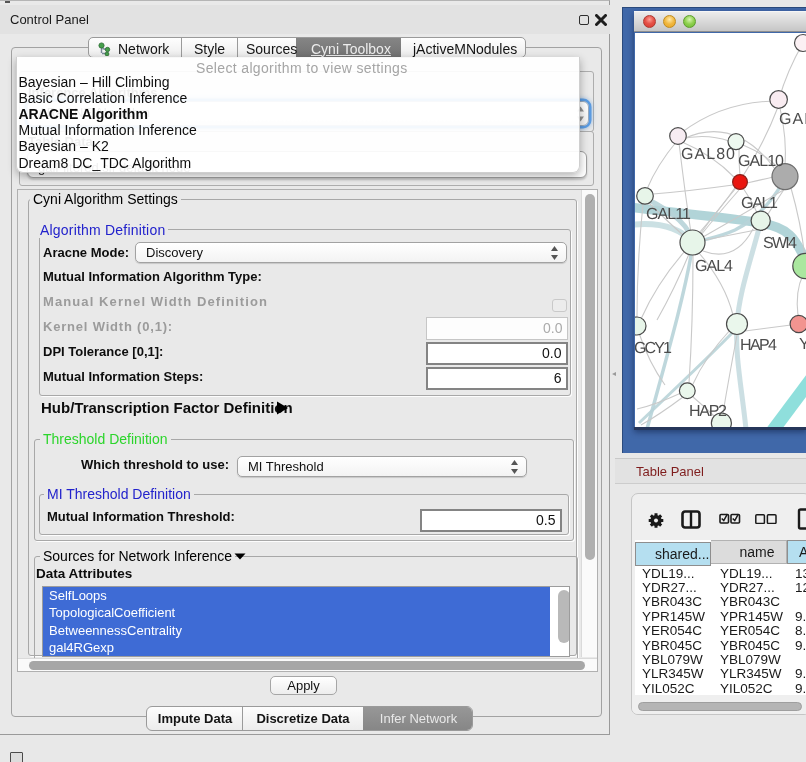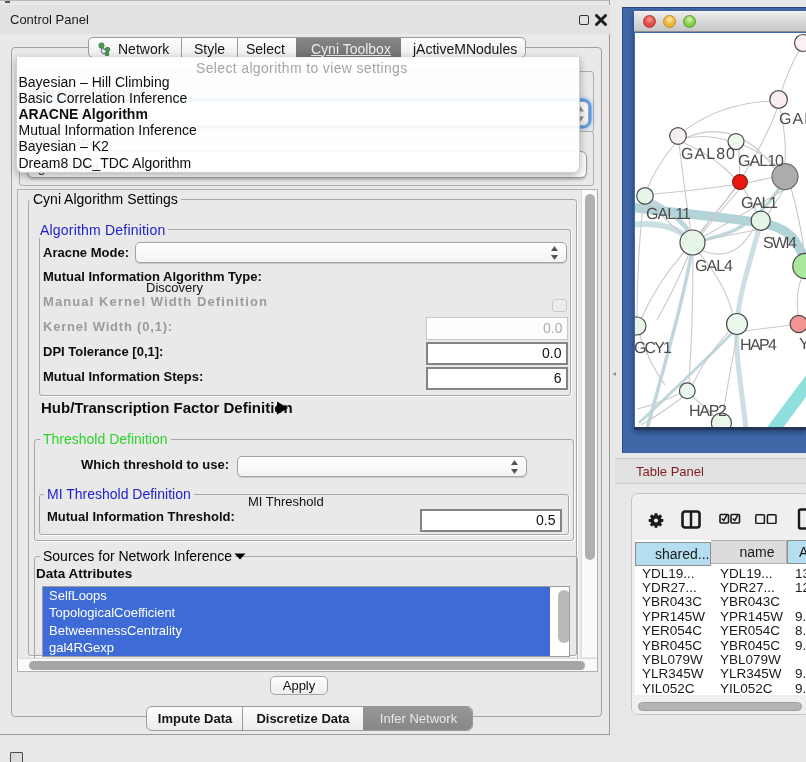--- a/index.html
+++ b/index.html
@@ -4,21 +4,21 @@
 <style>
   * { margin:0; padding:0; box-sizing:border-box; }
   html,body { width:806px; height:762px; overflow:hidden; }
   body { font-family:"Liberation Sans", sans-serif; background:#e8e8e8; position:relative; }
   .abs { position:absolute; }
   .lbl { position:absolute; font-size:13px; font-weight:bold; color:#0d0d0d; white-space:nowrap; }
   .dis { color:#9b9b9b; }
   .group { position:absolute; border:1px solid #a8a8a8; border-radius:3px; box-shadow:1px 1px 0 rgba(255,255,255,.9); }
   .gtitle { position:absolute; font-size:14px; background:#e9e9e9; padding:0 3px; white-space:nowrap; }
   .combo { position:absolute; background:linear-gradient(#ffffff,#f3f3f3); border:1px solid #a2a2a2; border-radius:5px; box-shadow:0 1px 1px rgba(0,0,0,.15); font-size:13px; color:#111; }
-  .combo .ct { position:absolute; left:10px; top:1.5px; white-space:nowrap;margin-top:35px; }
+  .combo .ct { position:absolute; left:10px; top:1.5px; white-space:nowrap; }
   .combo .car { position:absolute; right:7px; top:2px; width:9px; height:16px; }
   .field { position:absolute; background:#fff; border:2px solid #848484; font-size:14px; color:#111; text-align:right; padding:1px 4.5px 0 0; }
   .fieldd { position:absolute; background:#fdfdfd; border:1px solid #c6c6c6; font-size:14px; color:#ababab; text-align:right; padding:2px 4.5px 0 0; }
 </style>
 </head>
 <body>
 
 <div class="abs" style="left:0; top:0; width:610px; height:735px; background:#e9e9e9; border-right:1px solid #9a9a9a; border-bottom:1px solid #9a9a9a; border-top:1px solid #b5b5b5;">
   <div class="abs" style="left:0; top:4px; width:610px; height:29px; background:#e2e2e2;"></div>
   <div class="abs" style="left:10px; top:11px; font-size:13px; color:#1a1a1a;">Control Panel</div>
@@ -35,21 +35,21 @@
     <div class="abs" style="left:148px; top:0; width:1px; height:21px; background:#9a9a9a;"></div>
     <div class="abs" style="left:207px; top:0; width:105px; height:21px; background:linear-gradient(#858585,#707070);"></div>
     <svg class="abs" style="left:9px; top:3px;" width="13" height="15" viewBox="0 0 13 15">
       <path d="M3.5 6 L3.5 12 M4 12.5 L8 12.5 M4.5 7.5 L8 8.5" stroke="#7a8a9a" stroke-width="1.4" fill="none"></path>
       <circle cx="3.5" cy="4.5" r="2.6" fill="#46a04c" stroke="#2c6b33" stroke-width="0.8"></circle>
       <circle cx="9.5" cy="8.5" r="2.2" fill="#46a04c" stroke="#2c6b33" stroke-width="0.8"></circle>
       <circle cx="9" cy="13" r="1.9" fill="#46a04c" stroke="#2c6b33" stroke-width="0.8"></circle>
     </svg>
     <div class="abs" style="left:29px; top:2.5px; color:#141414;">Network</div>
     <div class="abs" style="left:105px; top:2.5px; color:#141414;">Style</div>
-    <div class="abs" style="left:157px; top:2.5px; color:#141414;">Select</div>
+    <div class="abs" style="left:157px; top:2.5px; color:#141414;">Sources</div>
     <div class="abs" style="left:222px; top:2.5px; color:#ededed;text-decoration:underline;">Cyni Toolbox</div>
     <div class="abs" style="left:324px; top:2.5px; color:#141414;">jActiveMNodules</div>
   </div>
 
   <div class="abs" style="left:19px; top:70px; width:575px; height:61px; border:1px solid #adadad; border-radius:3px;"></div>
   <div class="lbl" style="left:28px; top:84px;">Inference Algorithms</div>
   <div class="abs" style="left:27px; top:100px; width:562px; height:25px; border-radius:6px; background:linear-gradient(#ffffff,#f0f0f0); box-shadow:0 0 0 2.5px #5b9be1, 0 0 4px 3px rgba(90,150,215,.5); border:1px solid #97a9bd;"></div>
   <div class="abs" style="left:38px; top:104px; font-size:13px; color:#222;">ARACNE Algorithm</div>
   <svg class="abs" style="left:576px; top:105px;" width="9" height="16" viewBox="0 0 9 16">
       <path d="M4.5 0.5 L8 5.5 L1 5.5 Z" fill="#909090"></path>
@@ -128,21 +128,21 @@
       <div class="abs" style="left:515px; top:3px; width:12px; height:53px; background:#b9b9b9; border-radius:6px;"></div>
     </div>
 
     <div class="abs" style="left:563px; top:0; width:18px; height:467px; background:#fafafa; border-left:1px solid #dadada;"></div>
     <div class="abs" style="left:567px; top:4px; width:10px; height:366px; background:#b0b0b0; border-radius:5px;"></div>
 
     <div class="abs" style="left:0; top:468px; width:581px; height:15px; background:#fafafa; border-top:1px solid #dadada;"></div>
     <div class="abs" style="left:11px; top:471px; width:556px; height:9px; background:#a6a6a6; border-radius:4.5px;"></div>
   </div>
 
-  <div class="abs" style="left:270px; top:675px; width:58px; height:19px; border:1px solid #a6a6a6; border-radius:5px; background:linear-gradient(#ffffff,#ededed); text-align:center; font-size:13px; color:#111; line-height:17px;">Apply</div>
+  <div class="abs" style="left:270px; top:675px; width:67px; height:19px; border:1px solid #a6a6a6; border-radius:5px; background:linear-gradient(#ffffff,#ededed); text-align:center; font-size:13px; color:#111; line-height:17px;">Apply</div>
 
   <div class="abs" style="left:146px; top:705px; width:327px; height:25px; border:1px solid #9a9a9a; border-radius:6px; background:linear-gradient(#fdfdfd,#ececec); overflow:hidden; font-size:13px; font-weight:bold;padding-left:20px;">
     <div class="abs" style="left:95px; top:0; width:1px; height:25px; background:#9a9a9a;"></div>
     <div class="abs" style="left:216px; top:0; width:111px; height:25px; background:linear-gradient(#979797,#858585);"></div>
     <div class="abs" style="left:0; top:4px; width:96px; text-align:center; color:#141414;">Impute Data</div>
     <div class="abs" style="left:96px; top:4px; width:120px; text-align:center; color:#141414;">Discretize Data</div>
     <div class="abs" style="left:216px; top:4px; width:111px; text-align:center; color:#e8e8e8; font-weight:normal;">Infer Network</div>
   </div>
 
   <div class="abs" style="left:16px; top:56px; width:564px; height:116px; background:rgba(255,255,255,0.93); border:1px solid rgba(160,160,160,.5); border-top:none; border-radius:0 0 7px 7px; box-shadow:0 3px 9px rgba(0,0,0,.3); overflow:hidden;">

